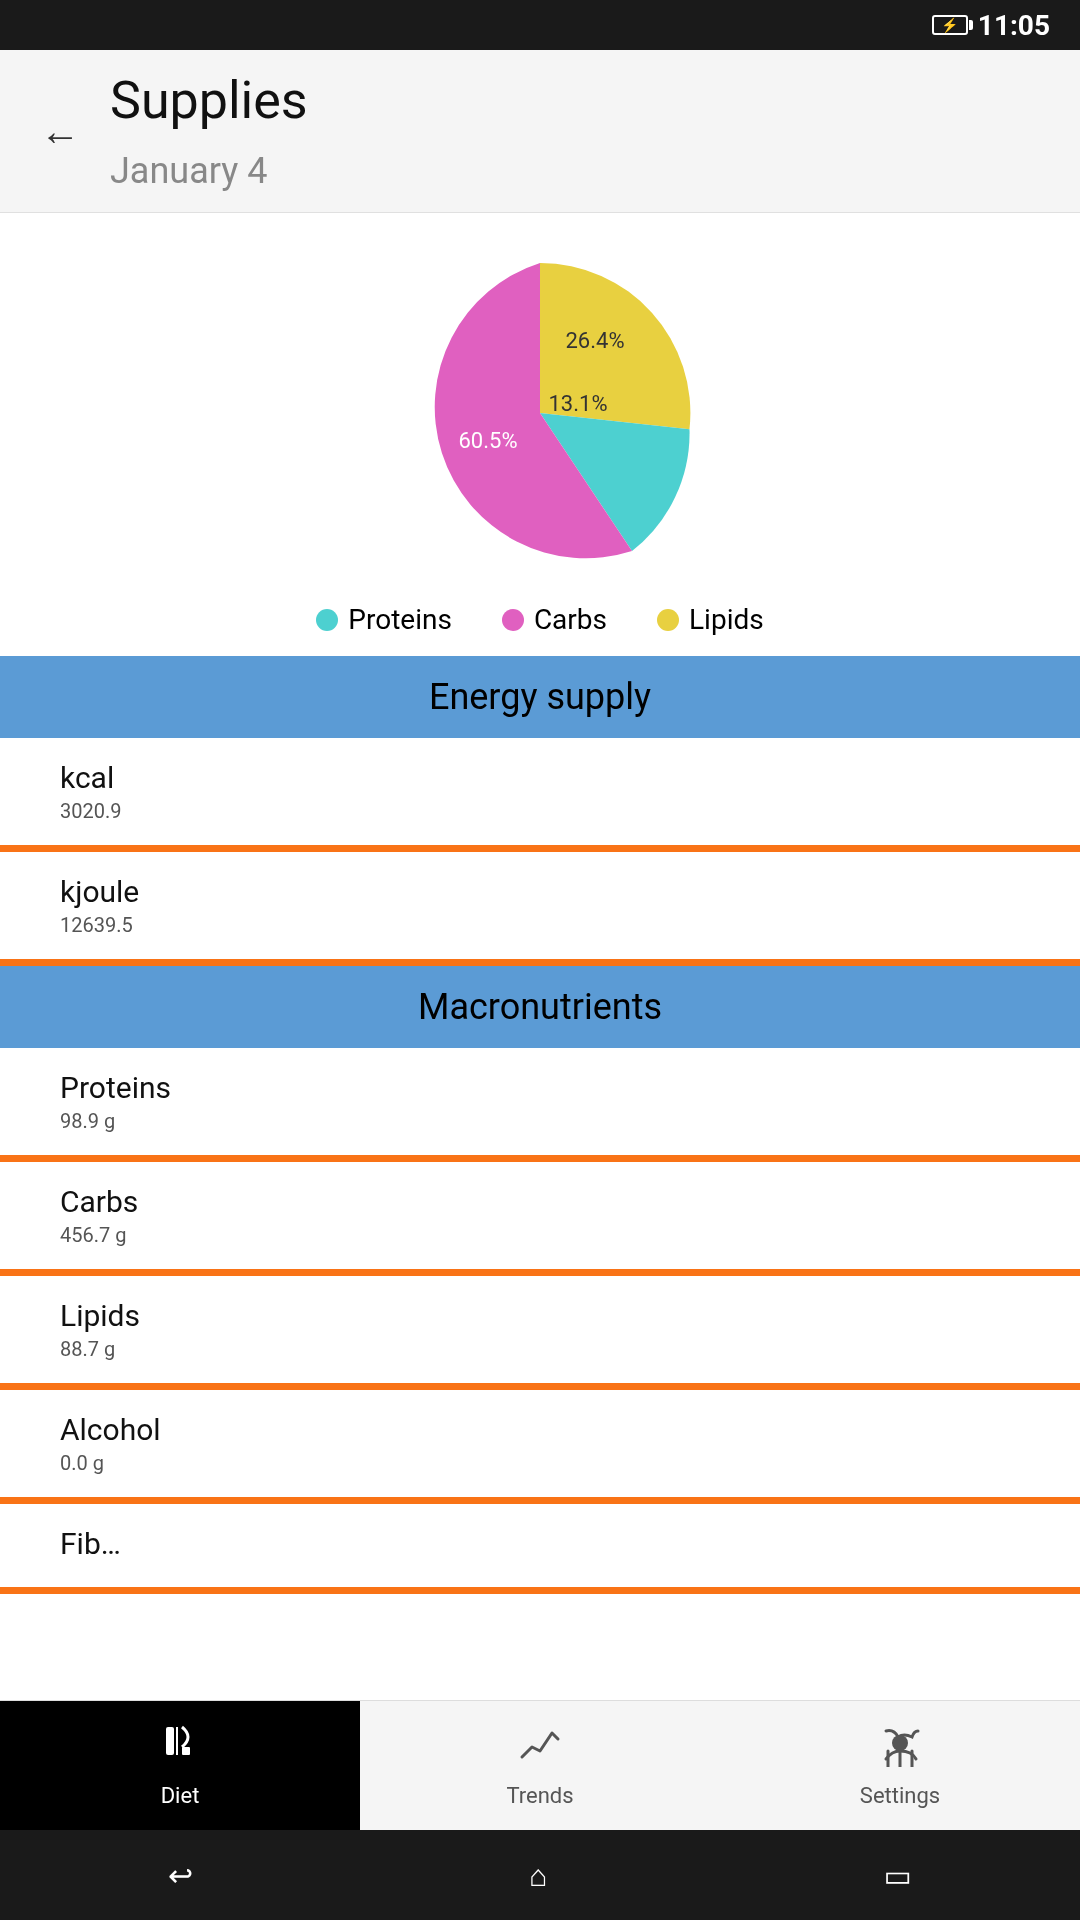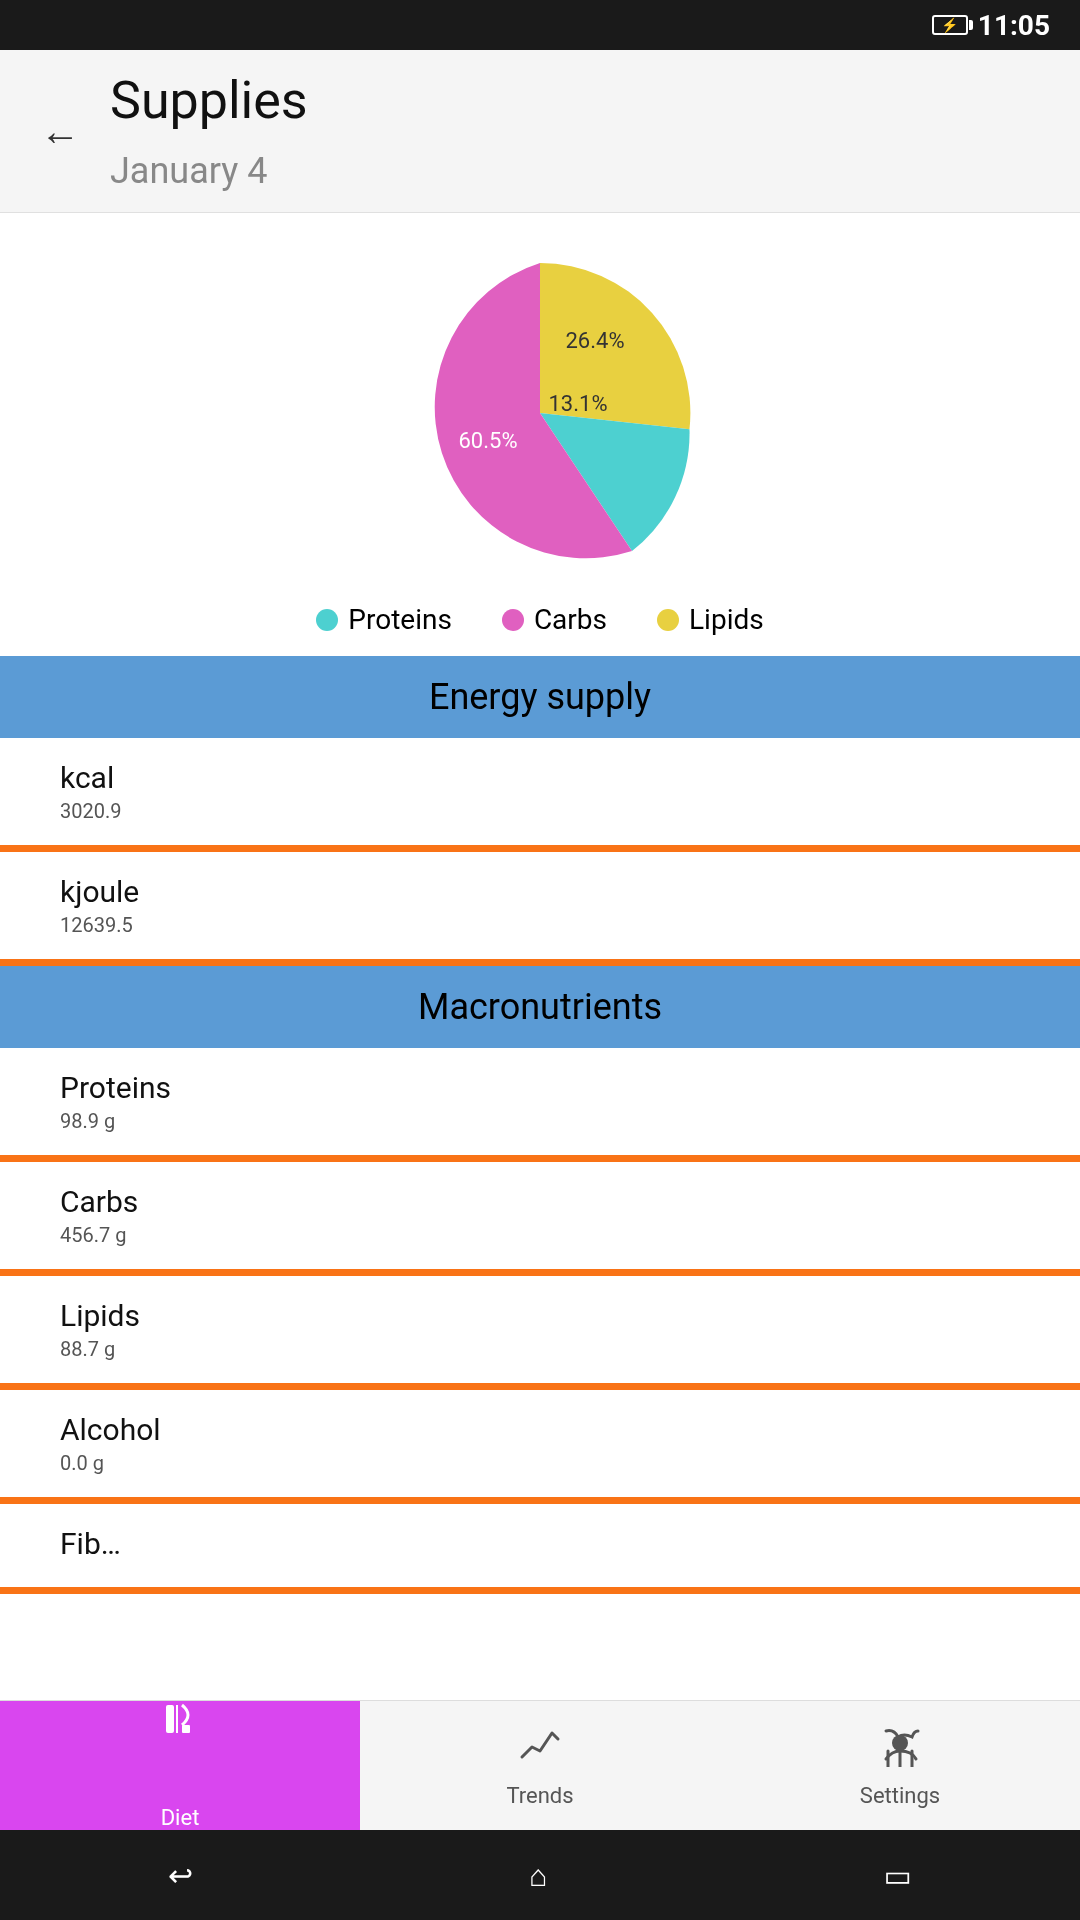--- a/index.html
+++ b/index.html
@@ -153,22 +153,21 @@
     .nav-item {
       flex: 1;
       display: flex;
       flex-direction: column;
       align-items: center;
       justify-content: center;
       gap: 6px;
       cursor: pointer;
     }
     .nav-item.active {
-      background: #d946ef;
-      justify-content: space-between;
+      background: #000000;
     }
     .nav-item .nav-icon {
       font-size: 40px;
       color: #555;
     }
     .nav-item.active .nav-icon {
       color: white;
     }
     .nav-item .nav-label {
       font-size: 22px;

